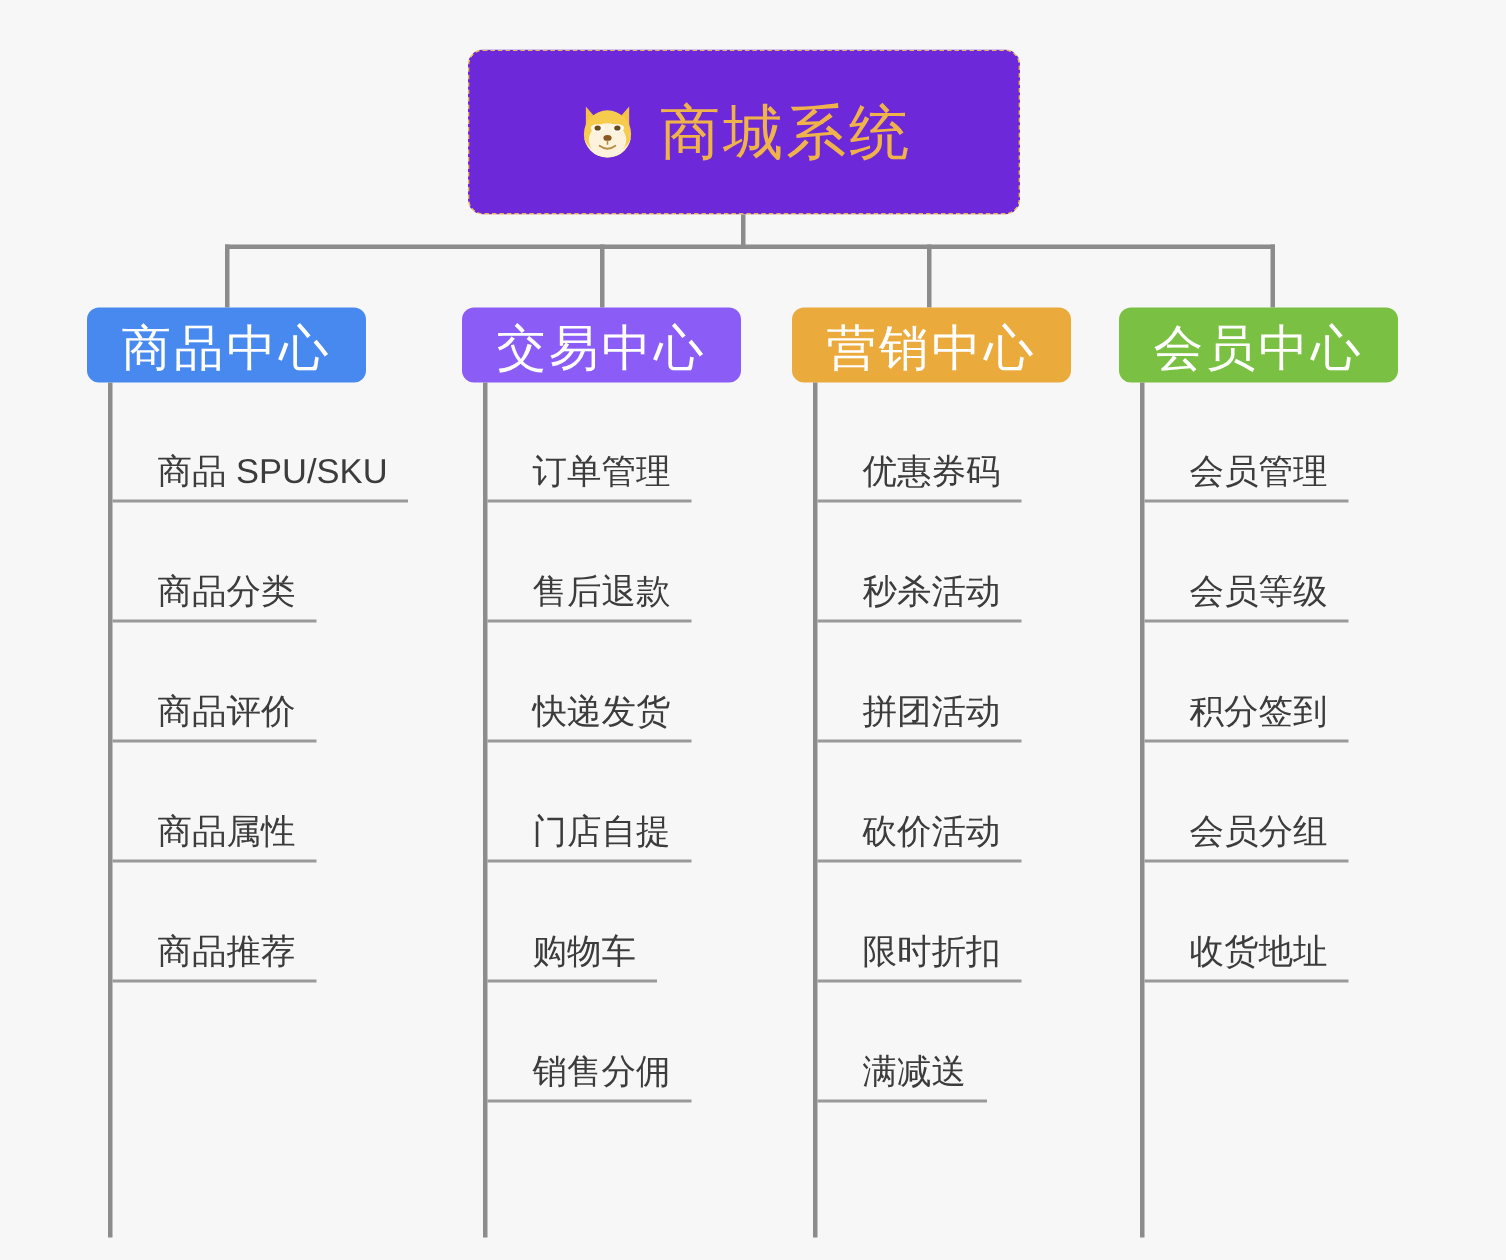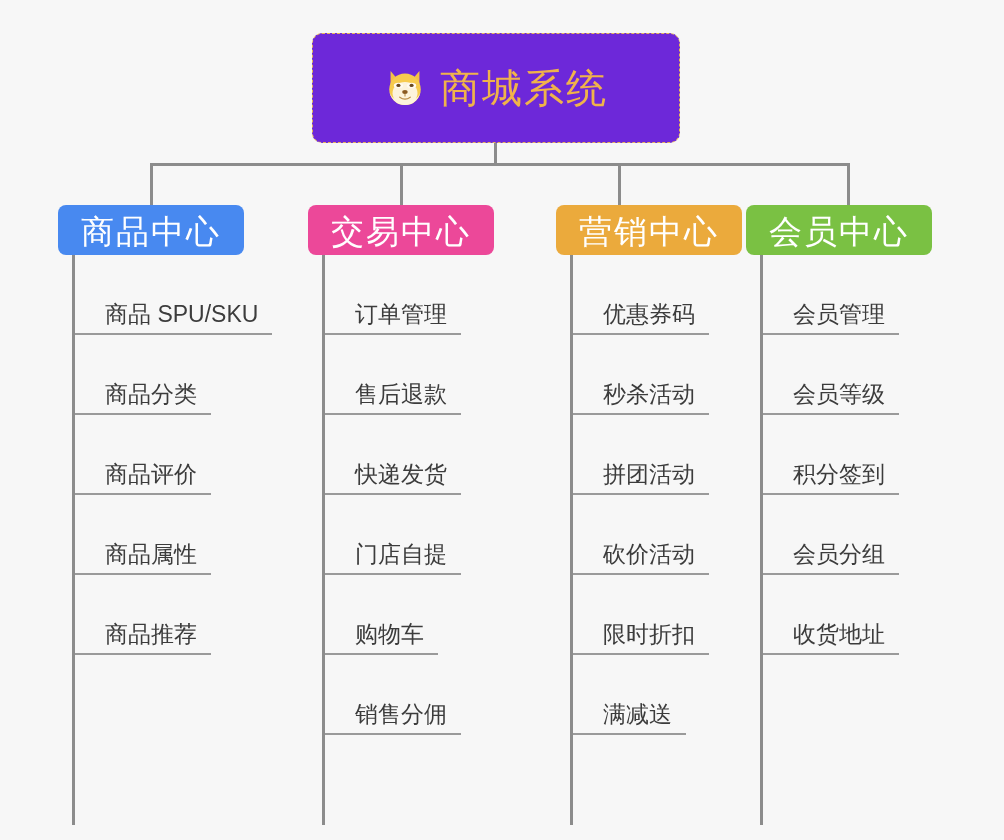--- a/index.html
+++ b/index.html
@@ -163,21 +163,21 @@
       <div class="leaf">
           <span class="leaf-label">商品属性</span>
         </div>
       <div class="leaf">
           <span class="leaf-label">商品推荐</span>
         </div>
     </div>
   </div>
 
   <div class="column" style="left:308px;width:186px;">
-    <div class="cat-box" style="background:#ec4899;">
+    <div class="cat-box" style="background:#8b5cf6;">
       <span>交易中心</span>
     </div>
     <div class="leaves">
       <div class="leaf">
           <span class="leaf-label">订单管理</span>
         </div>
       <div class="leaf">
           <span class="leaf-label">售后退款</span>
         </div>
       <div class="leaf">
@@ -188,21 +188,21 @@
         </div>
       <div class="leaf">
           <span class="leaf-label">购物车</span>
         </div>
       <div class="leaf">
           <span class="leaf-label">销售分佣</span>
         </div>
     </div>
   </div>
 
-  <div class="column" style="left:556px;width:186px;">
+  <div class="column" style="left:528px;width:186px;">
     <div class="cat-box" style="background:#ebaa3c;">
       <span>营销中心</span>
     </div>
     <div class="leaves">
       <div class="leaf">
           <span class="leaf-label">优惠券码</span>
         </div>
       <div class="leaf">
           <span class="leaf-label">秒杀活动</span>
         </div>

